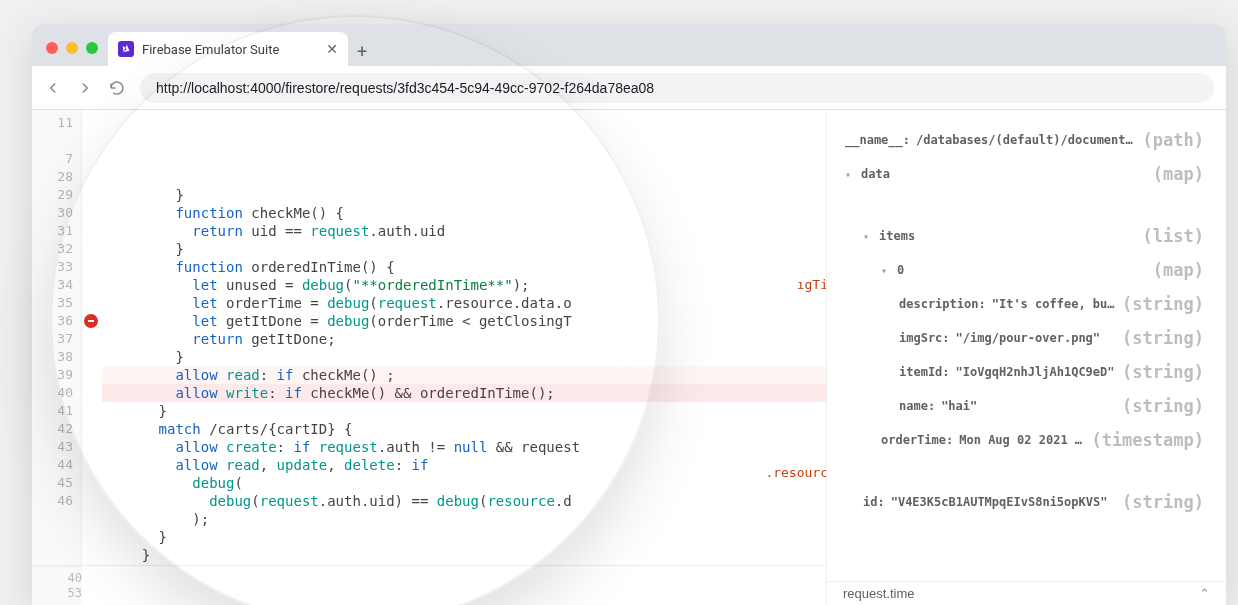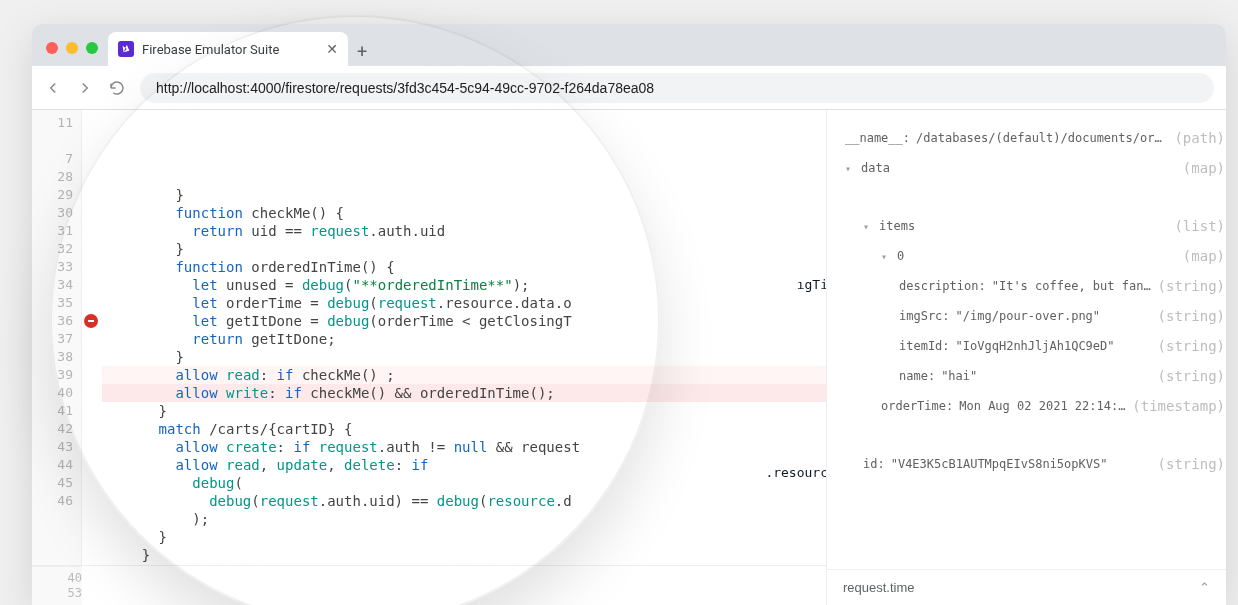--- a/index.html
+++ b/index.html
@@ -151,40 +151,41 @@
     border-left:1px solid #eee;
     font-family:"SF Mono", Menlo, Consolas, monospace;
     font-size:12px;
     color:#616161;
     display:flex;
     flex-direction:column;
     overflow:hidden;
   }
   .insp-body{
     flex:1;
-    padding: 20px 1px 10px 18px;
+    padding: 20px 22px 10px 18px;
     overflow:hidden;
+    font-weight:bold;
   }
   .row {
     display:flex;
     align-items:center;
     margin-bottom:14px;
     gap:6px;
   }
   .row .key{ color:#616161; }
   .row .val{ color:#616161; flex:1; overflow:hidden; text-overflow:ellipsis; white-space:nowrap;}
-  .row .type{ color:#bdbdbd; font-size:14px;}
+  .row .type{ color:#bdbdbd; font-size:17px;}
   .caret{ color:#9e9e9e; width:10px; display:inline-block; font-size:10px;}
   .caret::before{content:"▾";}
   .indent1{padding-left:18px;margin-top:42px;}
   .indent2{padding-left:36px;}
   .indent3{padding-left:54px;}
   .section-footer{
     border-top:1px solid #eee;
-    padding:10px 16px;
+    padding:4px 16px;
     font-family:-apple-system,sans-serif;
     font-size:13px;
     color:#5f6368;
     display:flex;
     justify-content:space-between;
     align-items:center;
     cursor:pointer;
   }
   .section-footer .chev{color:#9e9e9e;}
 
@@ -193,21 +194,21 @@
     font-family:"SF Mono",Menlo,monospace;font-size:12px;color:#bbb;
     padding:4px 0 0 0; text-align:right; width:50px;
     background:#f9f9f9;
     line-height:15px;
   }
   .code-wrap{flex:1;display:flex;flex-direction:column;overflow:hidden;}
   .code-main{flex:1;display:flex;overflow:hidden;}
   .code-footer{height:40px;border-top:1px solid #eee;display:flex;}
   .code-footer-space{flex:1;}
   .edge-text{
-    position:absolute; right:-2px; color:#0f172a;
+    position:absolute; right:-2px; color:#c2410c;
     font-family:"SF Mono",Menlo,monospace; font-size:13px;
   }
 </style>
 </head>
 <body>
 
 <div class="browser-window">
 
   <div class="tab-strip">
     <div class="traffic-lights">

